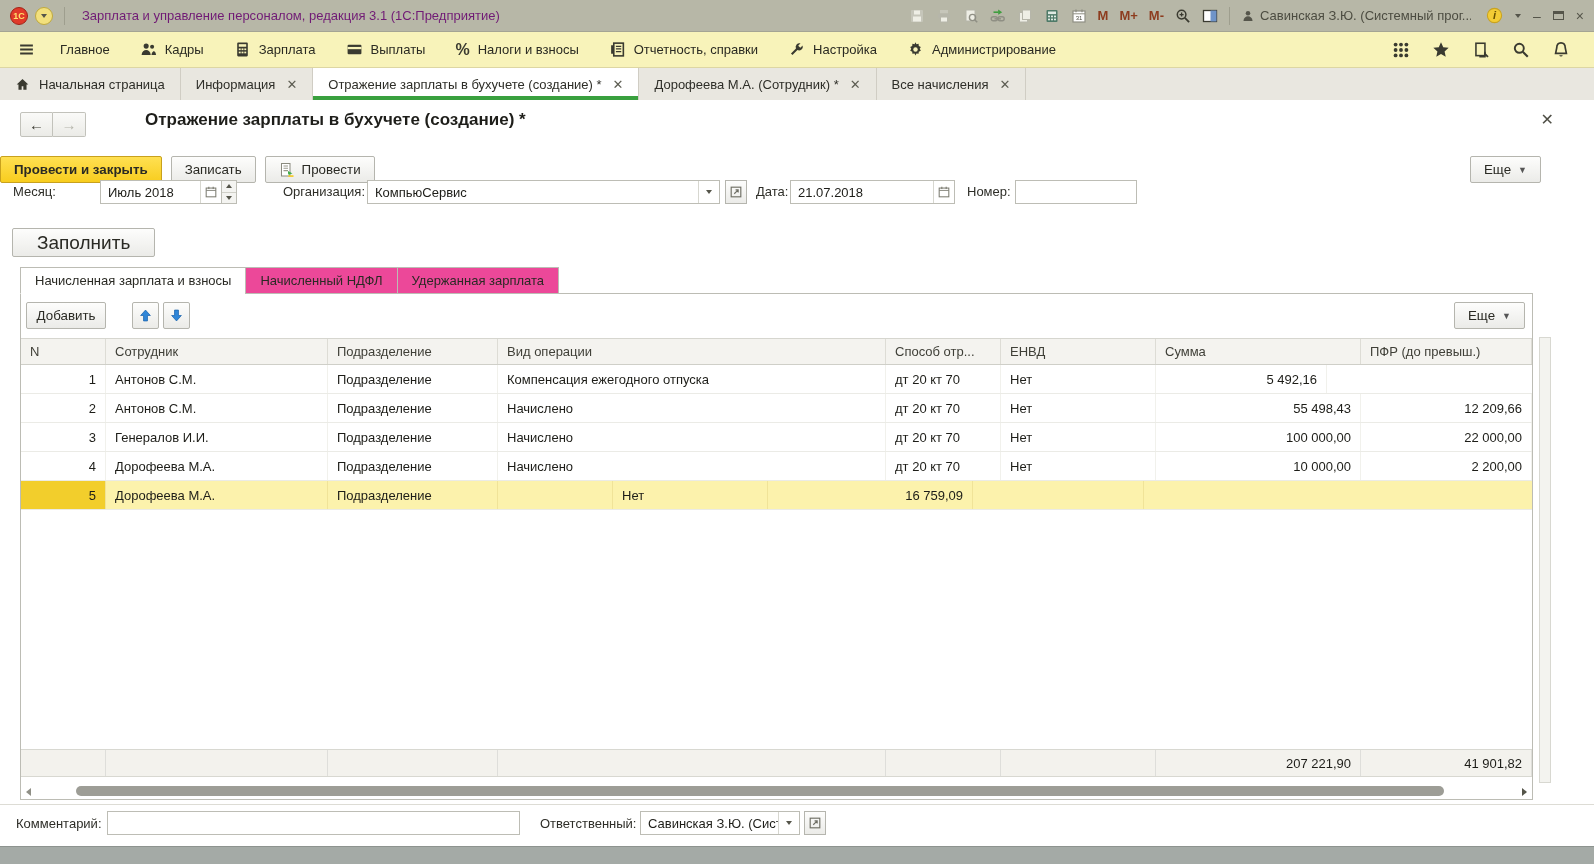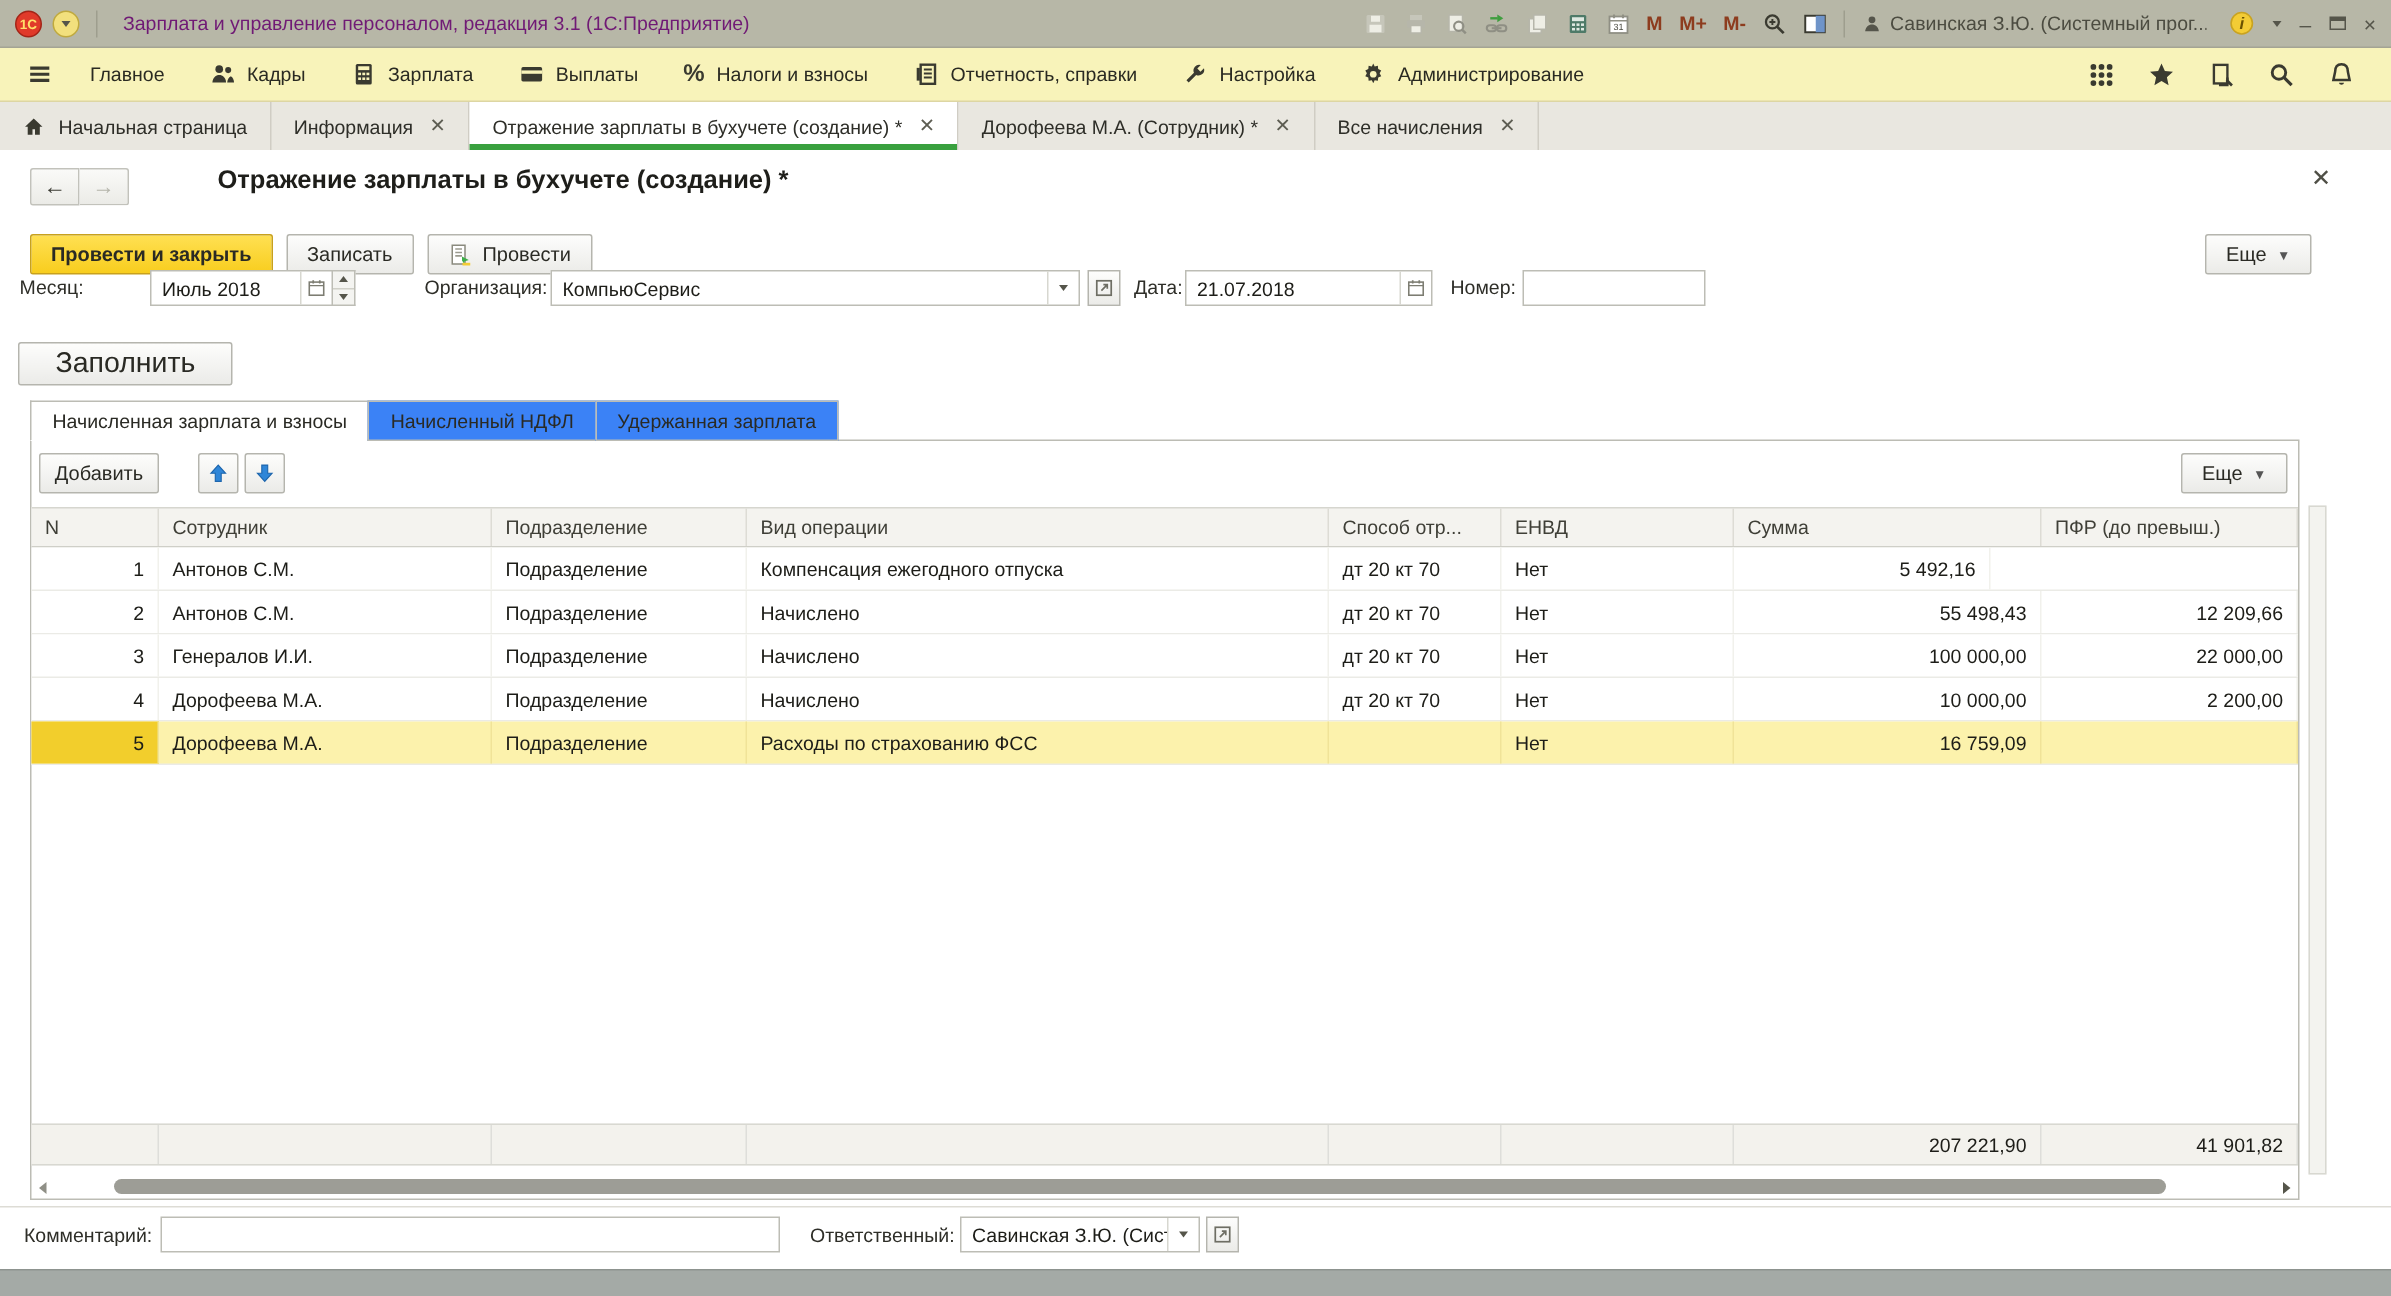--- a/index.html
+++ b/index.html
@@ -40,40 +40,40 @@
   .content { position:absolute; top:100px; left:0; right:0; height:746px; background:#fff; }
   .nav-btns { position:absolute; left:20px; top:12px; display:flex; }
   .nav-btn { width:33px; height:25px; background:linear-gradient(#fafaf8,#ebebe7); border:1px solid #c2c2bb; display:flex; align-items:center; justify-content:center; font-size:15px; }
   .nav-btn.back { color:#3a3a32; border-radius:2px 0 0 2px; }
   .nav-btn.fwd { color:#b5b5ab; border-left:none; border-radius:0 2px 2px 0; }
   .page-title { position:absolute; left:145px; top:10px; font-size:17px; font-weight:bold; color:#1e1e1a; }
   .form-close { position:absolute; right:40px; top:12px; color:#4f4f46; font-size:16px; line-height:1; }
 
   .btn { display:inline-flex; align-items:center; justify-content:center; gap:7px; height:27px; padding:0 13px; background:linear-gradient(#fdfdfc,#ebebe8); border:1px solid #b5b5ae; border-radius:2px; color:#2a2a24; white-space:nowrap; }
   .btn-primary { background:linear-gradient(#ffe052,#f8cd1e); border-color:#c8a11d; font-weight:bold; }
-  .toolbar { position:absolute; left:20px; top:56px; display:flex; gap:9px; }
+  .toolbar { position:absolute; left:0; top:56px; display:flex; gap:9px; }
   .more-top { position:absolute; right:53px; top:56px; }
   .caret { font-size:9px; color:#555; }
 
   .fields { position:absolute; left:0; top:80px; height:24px; width:100%; }
   .f-label { position:absolute; top:0; line-height:24px; color:#2e2e28; }
   .f-box { position:absolute; top:0; height:24px; background:#fff; border:1px solid #bdbdb5; display:flex; align-items:stretch; }
   .f-text { flex:1; display:flex; align-items:center; padding:0 7px; color:#1d1d18; white-space:nowrap; overflow:hidden; }
   .f-btn { width:21px; display:flex; align-items:center; justify-content:center; border-left:1px solid #d7d7d0; color:#6e6e64; }
   .spinner { position:absolute; top:0; width:15px; height:24px; border:1px solid #bdbdb5; border-left:none; display:flex; flex-direction:column; background:#f4f4f1; }
   .spin-half { flex:1; display:flex; align-items:center; justify-content:center; }
   .spin-half:first-child { border-bottom:1px solid #d0d0c8; }
   .tri-up { width:0; height:0; border-left:3.5px solid transparent; border-right:3.5px solid transparent; border-bottom:4.5px solid #55554a; }
   .tri-dn { width:0; height:0; border-left:3.5px solid transparent; border-right:3.5px solid transparent; border-top:4.5px solid #55554a; }
   .open-btn { position:absolute; top:0; width:22px; height:24px; background:linear-gradient(#fdfdfc,#ebebe8); border:1px solid #b5b5ae; display:flex; align-items:center; justify-content:center; }
 
   .fill-btn { position:absolute; left:12px; top:128px; height:29px; padding:0 24px; font-size:19px; }
 
   .form-tabs { position:absolute; left:20px; top:167px; height:27px; display:flex; z-index:2; }
-  .ftab { display:flex; align-items:center; padding:0 14px; background:#3b82f6; border:1px solid #bcbcb4; border-right:none; color:#2a2a24; white-space:nowrap; }
+  .ftab { display:flex; align-items:center; padding:0 14px; background:#ec4899; border:1px solid #bcbcb4; border-right:none; color:#2a2a24; white-space:nowrap; }
   .ftab:last-child { border-right:1px solid #bcbcb4; }
   .ftab.active { background:#fff; border-bottom-color:#fff; }
 
   .grid-box { position:absolute; left:20px; top:193px; width:1513px; height:507px; border:1px solid #bcbcb4; background:#fff; }
   .gb-toolbar { position:absolute; left:5px; top:8px; display:flex; gap:4px; }
   .gb-add { margin-right:22px; width:80px; }
   .arrow-btn { width:27px; height:27px; padding:0; display:inline-flex; align-items:center; justify-content:center; }
   .gb-more { position:absolute; right:7px; top:8px; }
 
   .tbl-head { position:absolute; left:0; right:0; top:44px; height:27px; background:#f4f3ef; border-top:1px solid #d6d6cf; border-bottom:1px solid #cfcfc8; display:flex; }
@@ -517,21 +517,20 @@
           <div class="td" style="width: 388px;">Начислено</div>
           <div class="td" style="width: 115px;">дт 20 кт 70</div>
           <div class="td" style="width: 155px;">Нет</div>
           <div class="td num" style="width: 205px;">10 000,00</div>
           <div class="td num" style="width: 171px;">2 200,00</div>
         </div>
         <div class="tr selected">
           <div class="td num td-n" style="width: 85px;">5</div>
           <div class="td" style="width: 222px;">Дорофеева М.А.</div>
           <div class="td" style="width: 170px;">Подразделение</div>
-          <div class="td" style="width: 388px;">Расходы по страхованию ФСС</div>
           <div class="td" style="width: 115px;"></div>
           <div class="td" style="width: 155px;">Нет</div>
           <div class="td num" style="width: 205px;">16 759,09</div>
           <div class="td num" style="width: 171px;"></div>
         </div>
       </div>
     <div class="tbl-foot" id="tbl-foot">
         <div class="tf" style="width: 85px;"></div>
         <div class="tf" style="width: 222px;"></div>
         <div class="tf" style="width: 170px;"></div>

